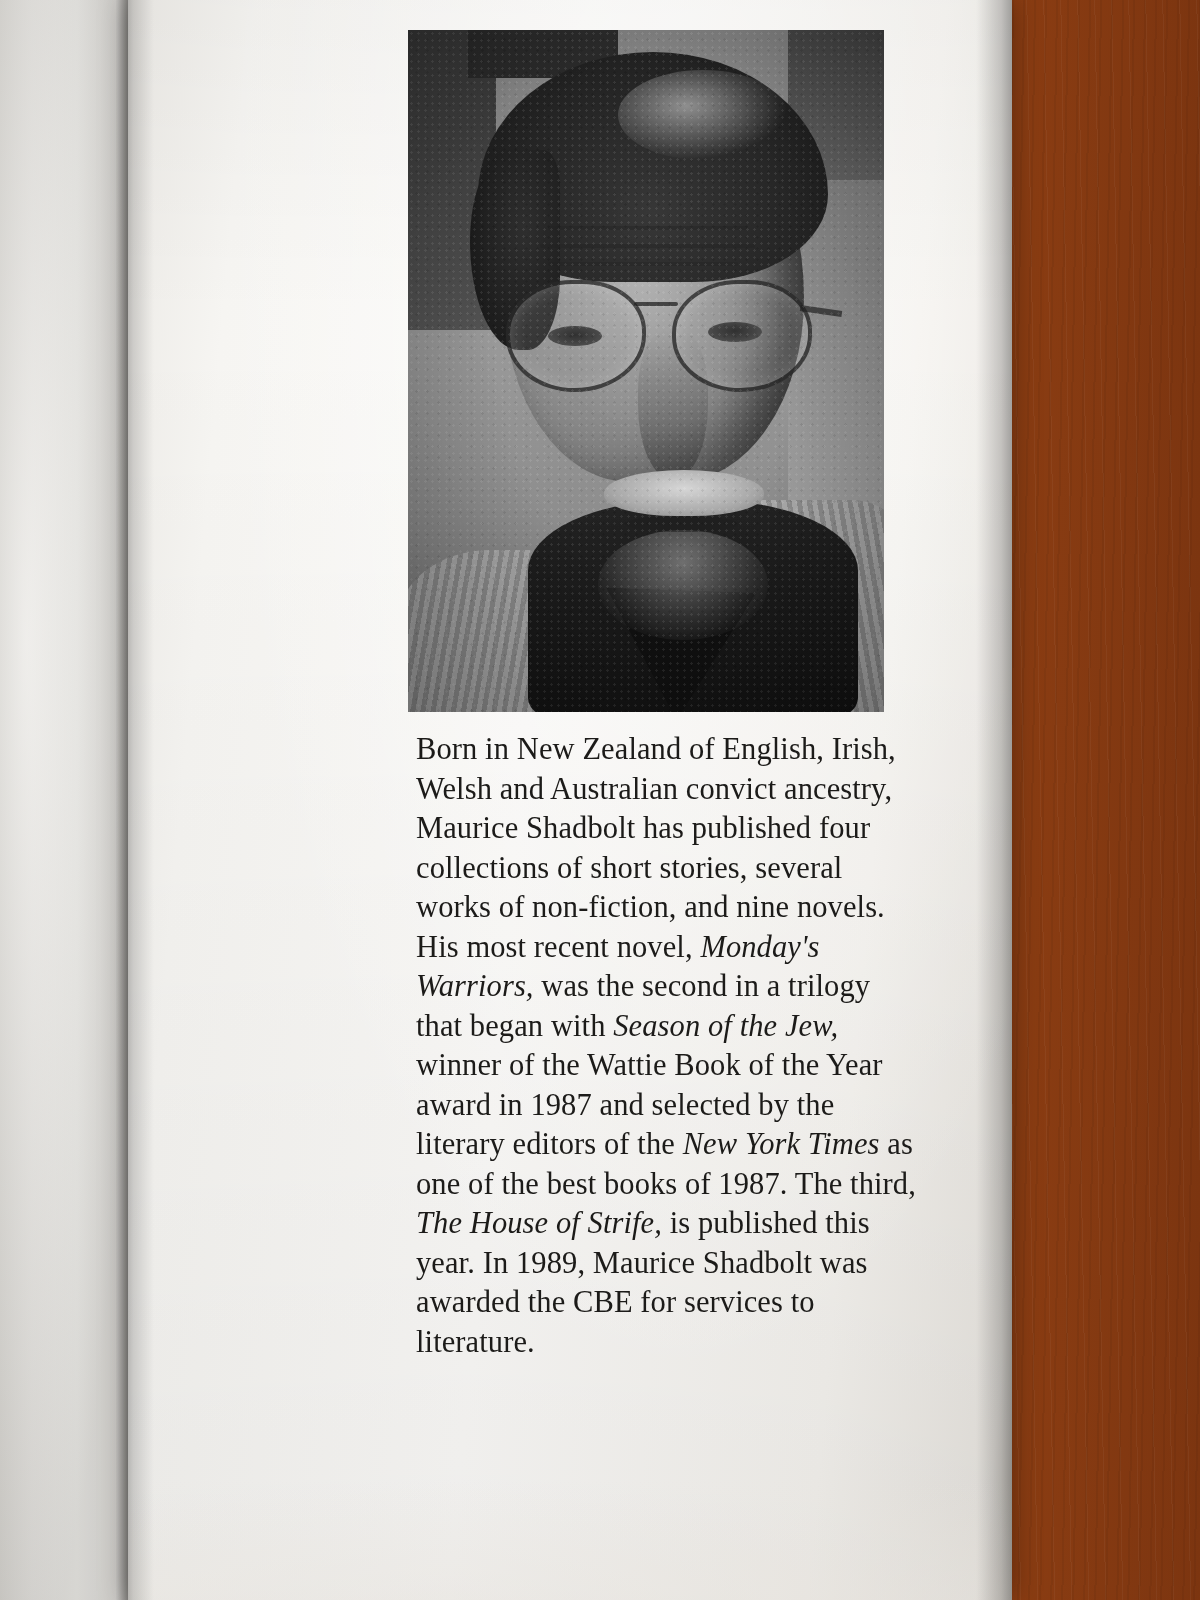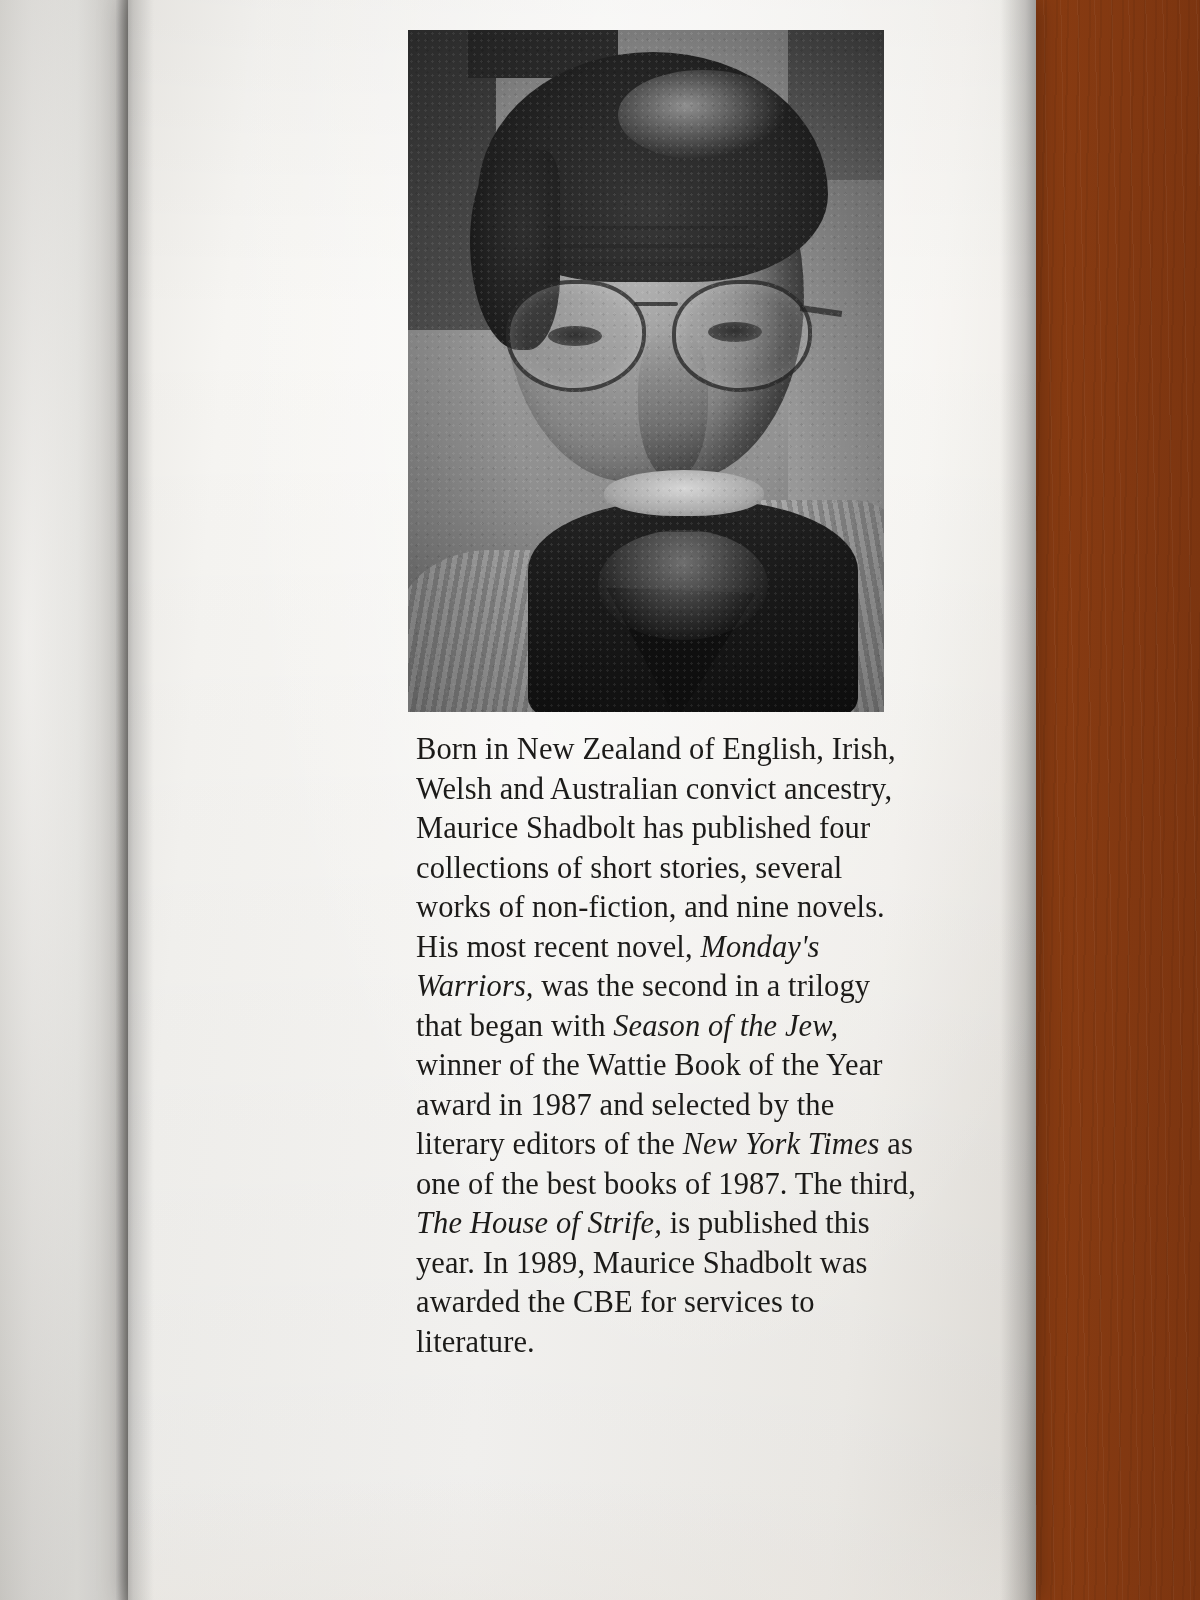--- a/index.html
+++ b/index.html
@@ -59,21 +59,20 @@
   
   .flap {
     position: absolute;
     left: 128px;
     top: 0;
     width: 884px;
     height: 1600px;
     background: linear-gradient(95deg, #eceae6 0%, #f6f5f2 12%, #fbfaf8 45%, #f4f2ee 80%, #e7e4df 97%, #d8d4cd 100%);
     box-shadow: 0 0 26px rgba(0,0,0,0.35);
     overflow: hidden;
-    padding-left: 24px;
   }
   .flap .paper-sheen {
     position: absolute;
     inset: 0;
     background:
       radial-gradient(ellipse at 62% 18%, rgba(255,255,255,0.55), rgba(255,255,255,0) 60%),
       linear-gradient(180deg, rgba(0,0,0,0.03), rgba(0,0,0,0) 20%, rgba(0,0,0,0.05) 100%);
     pointer-events: none;
   }
   .flap .edge-shadow-right {

